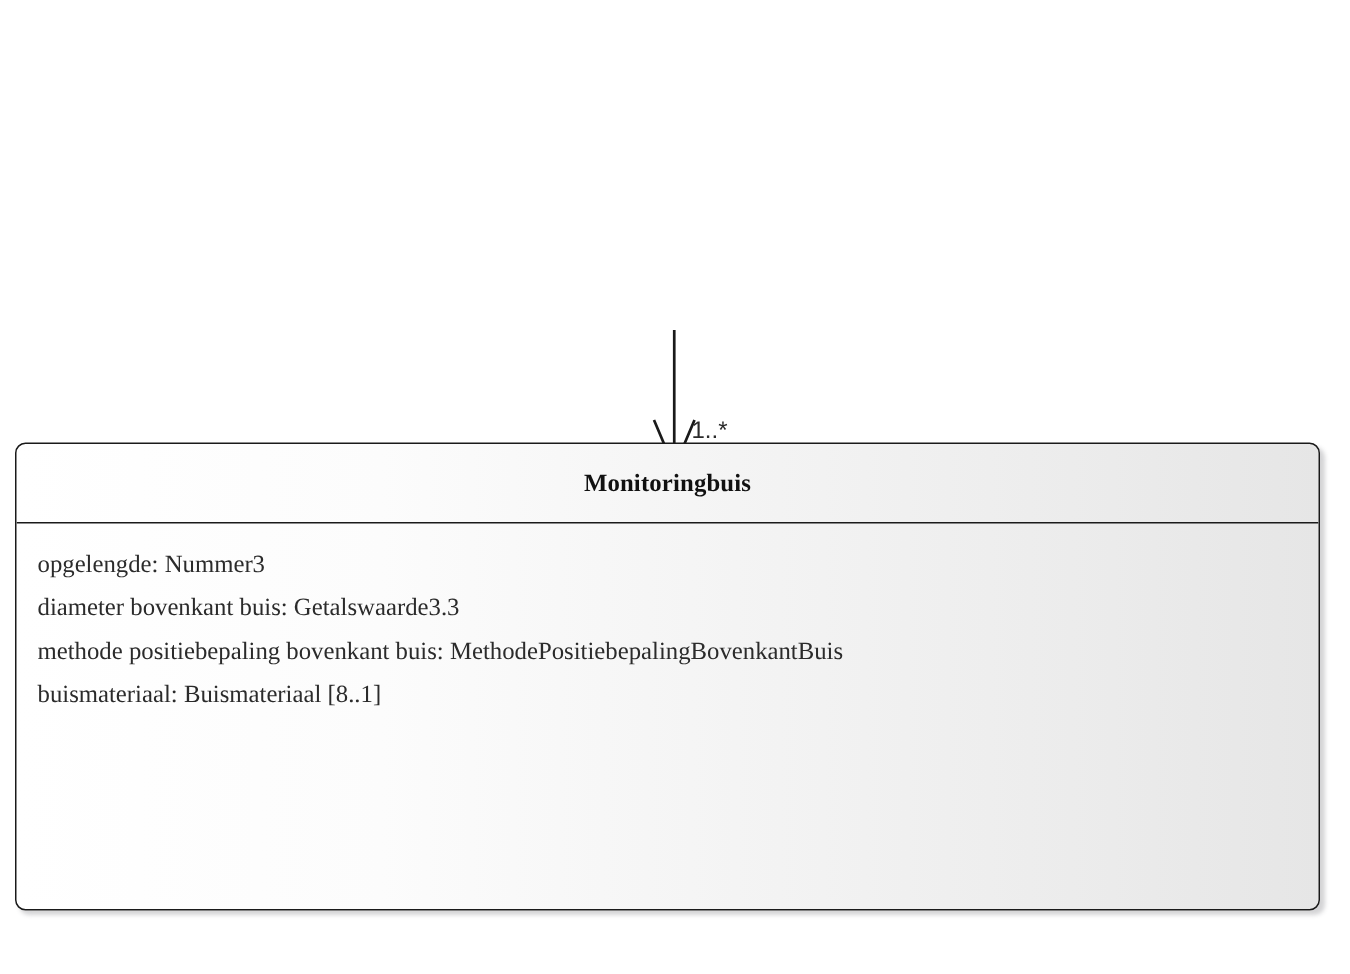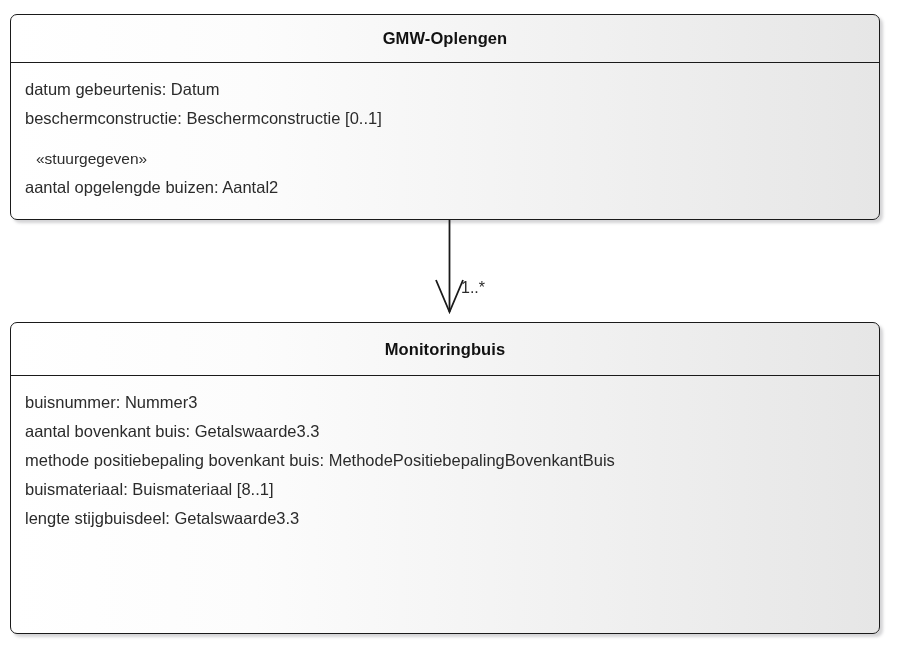--- a/index.html
+++ b/index.html
@@ -75,23 +75,24 @@
   #class-gmw-oplengen {
     left: 10px;
     top: 14px;
     width: 870px;
     height: 206px;
   }
   #class-gmw-oplengen .uml-header { height: 48px; }
 
   #class-monitoringbuis {
     left: 10px;
-    top: 322px;
+    top: 295px;
     width: 870px;
     height: 312px;
+    font-family: Liberation Serif, serif;
   }
   #class-monitoringbuis .uml-header { height: 53px; }
 
   
   #association-connector {
     position: absolute;
     left: 0;
     top: 0;
     width: 900px;
     height: 649px;
@@ -107,44 +108,32 @@
   #multiplicity-target {
     left: 461px;
     top: 279px;
   }
 </style>
 </head>
 <body>
 
 <div id="diagram">
 
-  <div class="uml-class" id="class-gmw-oplengen">
-    <div class="uml-header">
-      <span class="uml-title">GMW-Oplengen</span>
-    </div>
-    <div class="uml-body">
-      <div class="uml-attr">datum gebeurtenis: Datum</div>
-      <div class="uml-attr">beschermconstructie: Beschermconstructie [0..1]</div>
-      <div class="uml-attr stereotype spacer-before">«stuurgegeven»</div>
-      <div class="uml-attr">aantal opgelengde buizen: Aantal2</div>
-    </div>
-  </div>
 
   <svg id="association-connector" viewBox="0 0 900 649" width="900" height="649">
     <line x1="449.5" y1="220" x2="449.5" y2="312" stroke="#1a1a1a" stroke-width="1.8"></line>
     <polyline points="436,280 449.5,312 463,280" fill="none" stroke="#1a1a1a" stroke-width="1.8" stroke-linecap="butt" stroke-linejoin="miter"></polyline>
   </svg>
   <span class="mult-label" id="multiplicity-target">1..*</span>
 
   <div class="uml-class" id="class-monitoringbuis">
     <div class="uml-header">
       <span class="uml-title">Monitoringbuis</span>
     </div>
     <div class="uml-body">
-      <div class="uml-attr">buisnummer: Nummer3</div>
-      <div class="uml-attr">aantal bovenkant buis: Getalswaarde3.3</div>
+      <div class="uml-attr">opgelengde: Nummer3</div>
+      <div class="uml-attr">diameter bovenkant buis: Getalswaarde3.3</div>
       <div class="uml-attr">methode positiebepaling bovenkant buis: MethodePositiebepalingBovenkantBuis</div>
       <div class="uml-attr">buismateriaal: Buismateriaal [8..1]</div>
-      <div class="uml-attr">lengte stijgbuisdeel: Getalswaarde3.3</div>
     </div>
   </div>
 
 </div>
 
 </body></html>

